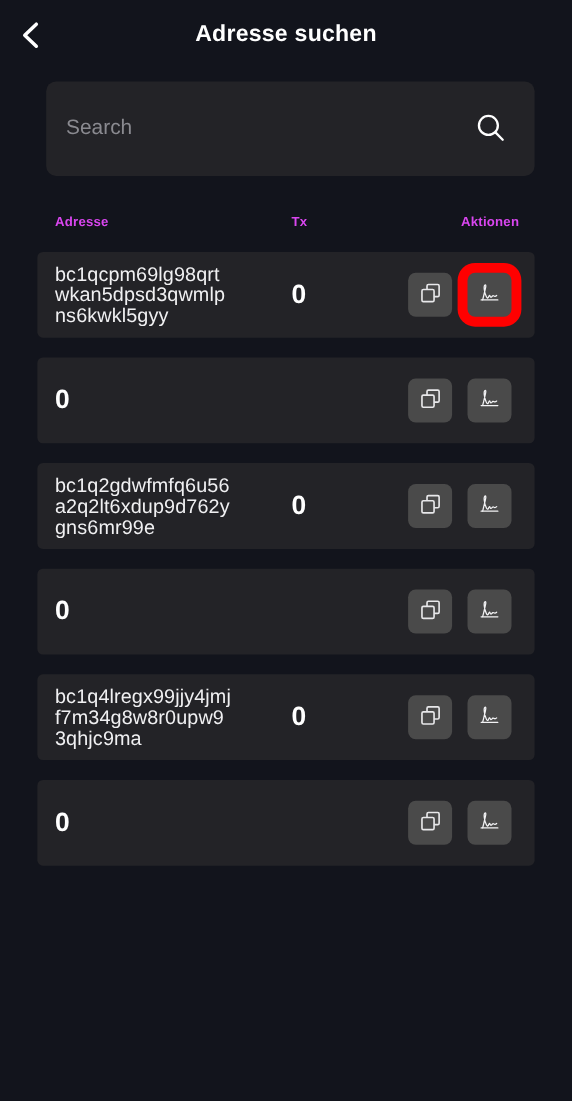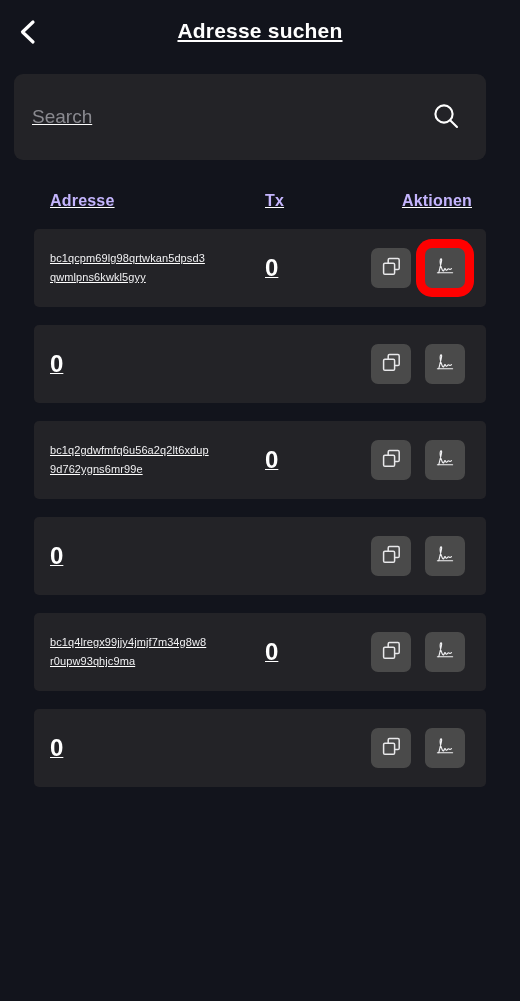--- a/index.html
+++ b/index.html
@@ -15,21 +15,20 @@
     font-family: "Liberation Sans", sans-serif;
     color: #ffffff;
     -webkit-font-smoothing: antialiased;
   }
 
   .screen {
     position: relative;
     width: 520px;
     height: 1001px;
     background: #12141c;
-    text-decoration: underline;
   }
 
   
   .header {
     position: relative;
     height: 62px;
     display: flex;
     align-items: center;
     justify-content: center;
   }
@@ -51,21 +50,21 @@
 
   .page-title {
     font-size: 21px;
     font-weight: bold;
     color: #ffffff;
     letter-spacing: 0.2px;
   }
 
   
   .search-wrap {
-    margin: 12px 34px 0 14px;
+    margin: 12px 34px 0 42px;
   }
 
   .search-box {
     position: relative;
     height: 86px;
     background: #232327;
     border-radius: 9px;
     display: flex;
     align-items: center;
     padding: 0 18px 0 18px;
@@ -107,38 +106,38 @@
     padding: 0 14px 0 16px;
     height: 26px;
     margin-bottom: 15px;
   }
 
   .col-address { flex: 0 0 215px; }
   .col-tx      { flex: 0 0 105px; }
   .col-actions { flex: 1 1 auto;  text-align: right; }
 
   .th {
-    font-size: 16px;
+    font-size: 12px;
     font-weight: bold;
-    color: #c4b5fd;
+    color: #d946ef;
     letter-spacing: 0.2px;
   }
 
   .row {
     display: flex;
     align-items: center;
     background: #232327;
     border-radius: 5px;
     min-height: 78px;
     padding: 10px 14px 10px 16px;
     margin-bottom: 18px;
   }
 
   .addr-text {
-    font-size: 11px;
+    font-size: 18px;
     line-height: 19px;
     color: #f0f0f2;
     word-break: break-all;
     letter-spacing: 0.1px;
     max-width: 160px;
   }
 
   .tx-value {
     font-size: 24px;
     font-weight: bold;

